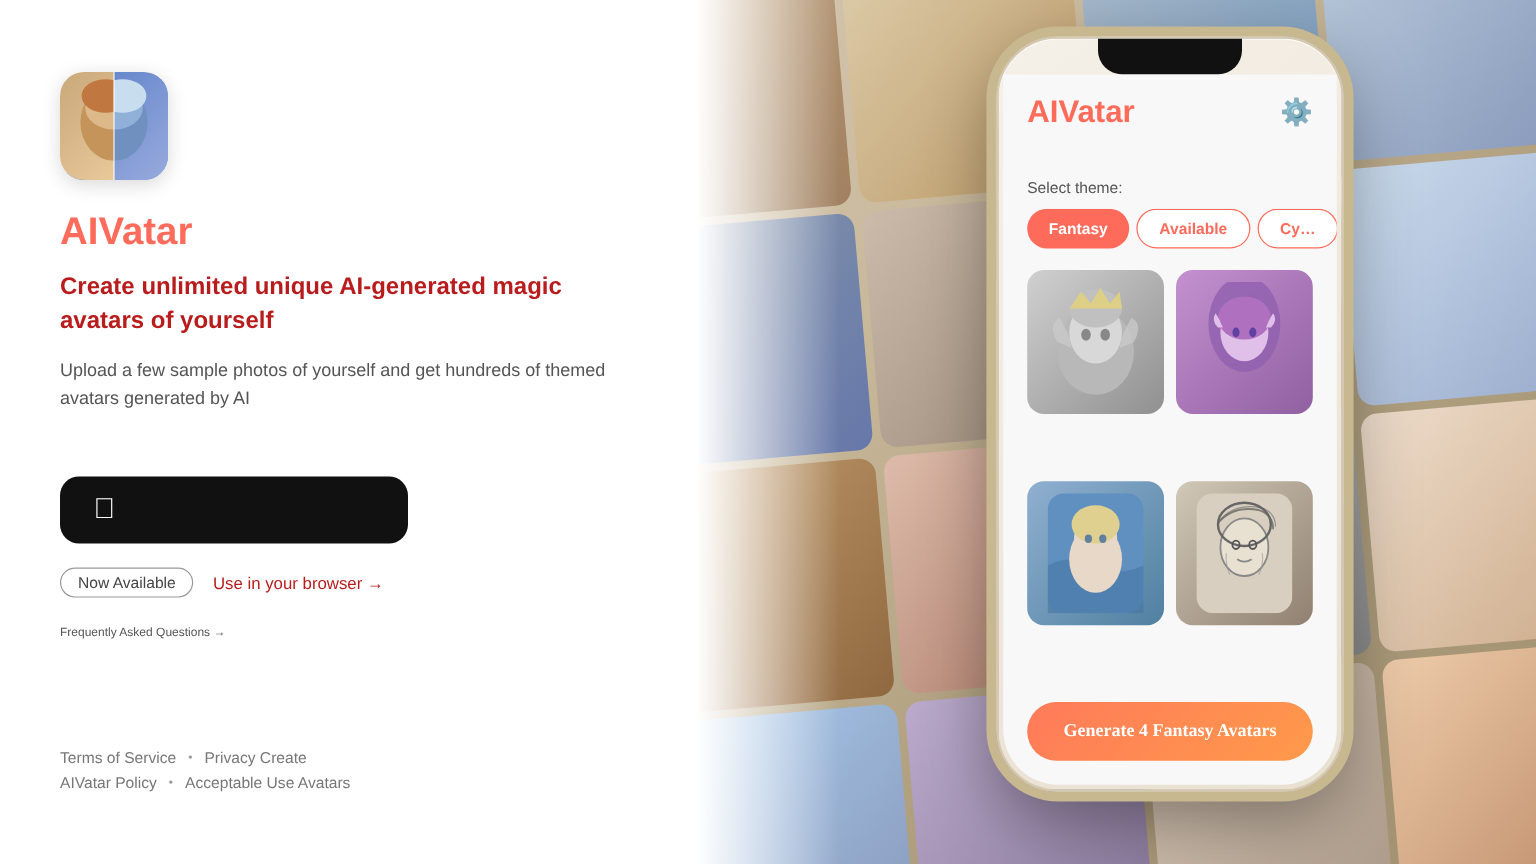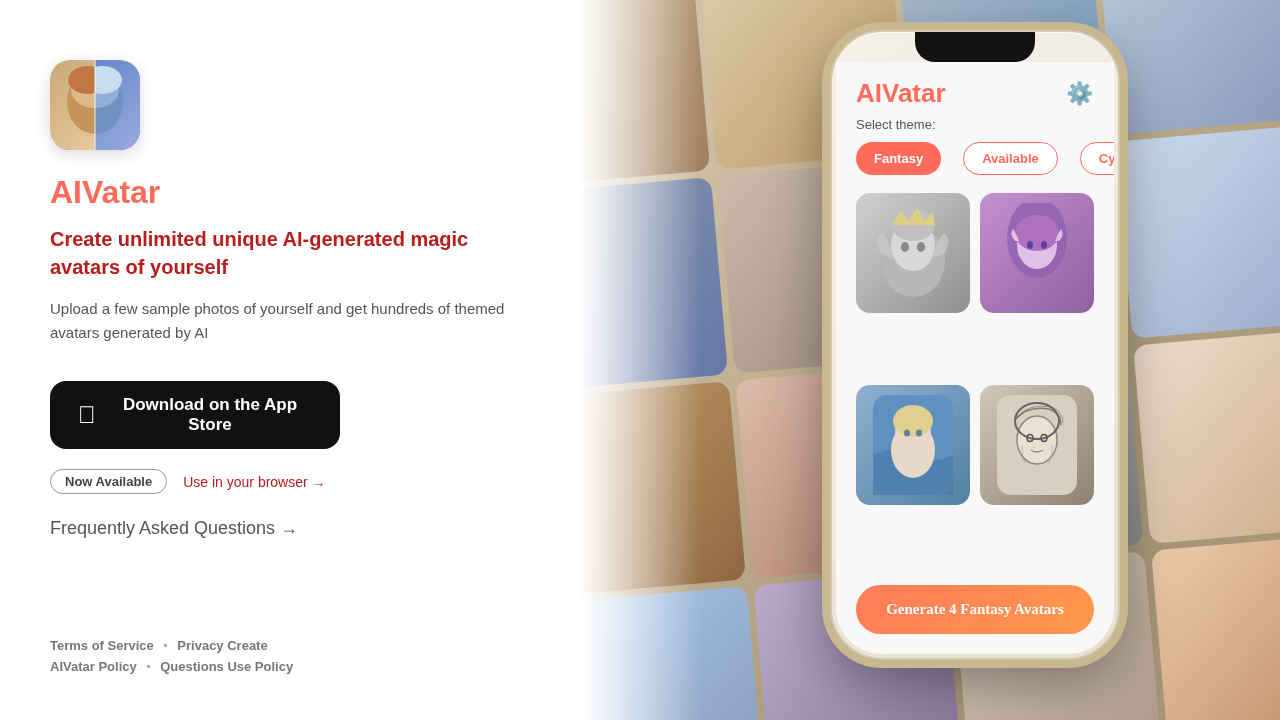--- a/index.html
+++ b/index.html
@@ -135,21 +135,21 @@
       font-weight: 600;
       color: #b91c1c;
       line-height: 1.4;
       margin-bottom: 16px;
     }
 
     .app-desc-sub {
       font-size: 15px;
       color: #555;
       line-height: 1.6;
-      margin-bottom: 36px;
+      margin-bottom: 52px;
     }
 
     
     .download-btn {
       display: flex;
       align-items: center;
       gap: 12px;
       background: #111;
       color: #fff;
       border: none;
@@ -173,45 +173,44 @@
       gap: 16px;
       margin-bottom: 24px;
     }
 
     .now-available-badge {
       border: 1.5px solid #999;
       border-radius: 20px;
       padding: 4px 14px;
       font-size: 13px;
       color: #444;
-      font-weight: 700;
+      font-weight: 400;
     }
 
     .browser-link {
       color: #b91c1c;
       font-size: 14px;
       font-weight: 500;
       cursor: pointer;
       text-decoration: none;
     }
 
     
     .faq-link {
       color: #555;
-      font-size: 18px;
+      font-size: 10px;
       cursor: pointer;
       margin-bottom: 56px;
     }
 
     
     .footer {
       position: absolute;
-      bottom: 40px;
+      bottom: 54px;
       left: 50px;
-      font-weight: bold;
     }
 
     .footer-row {
       display: flex;
       align-items: center;
       gap: 10px;
       margin-bottom: 6px;
     }
 
     .footer-link {
@@ -281,26 +280,27 @@
 
     .settings-icon {
       font-size: 22px;
       color: #888;
     }
 
     .phone-select-theme {
       font-size: 13px;
       color: #555;
       padding: 0 20px 10px 20px;
+      margin-top: 32px;
     }
 
     
     .theme-buttons {
       display: flex;
-      gap: 22px;
+      gap: 6px;
       padding: 0 20px 14px 20px;
       overflow: hidden;
     }
 
     .theme-btn {
       padding: 8px 18px;
       border-radius: 20px;
       font-size: 13px;
       font-weight: 600;
       cursor: pointer;
@@ -413,40 +413,39 @@
   </div>
 
   <h1 class="app-title">AIVatar</h1>
 
   <p class="app-desc-main">Create unlimited unique AI-generated magic avatars of yourself</p>
 
   <p class="app-desc-sub">Upload a few sample photos of yourself and get hundreds of themed avatars generated by AI</p>
 
   <button class="download-btn">
     <span class="apple-icon"></span>
-    <span>Download on the App Store</span>
   </button>
 
   <div class="availability-row">
     <span class="now-available-badge">Now Available</span>
     <a class="browser-link" href="#">Use in your browser →</a>
   </div>
 
   <div class="faq-link">Frequently Asked Questions →</div>
 
   <div class="footer">
     <div class="footer-row">
       <span class="footer-link">Terms of Service</span>
       <span class="footer-dot">•</span>
       <span class="footer-link">Privacy Create</span>
     </div>
     <div class="footer-row">
       <span class="footer-link">AIVatar Policy</span>
       <span class="footer-dot">•</span>
-      <span class="footer-link">Questions Use Policy</span>
+      <span class="footer-link">Acceptable Use Avatars</span>
     </div>
   </div>
 </div>
 
 <div class="phone-mockup">
   <div class="phone-notch"></div>
   <div class="phone-screen">
 
     <div class="phone-header">
       <span class="phone-app-title">AIVatar</span>

